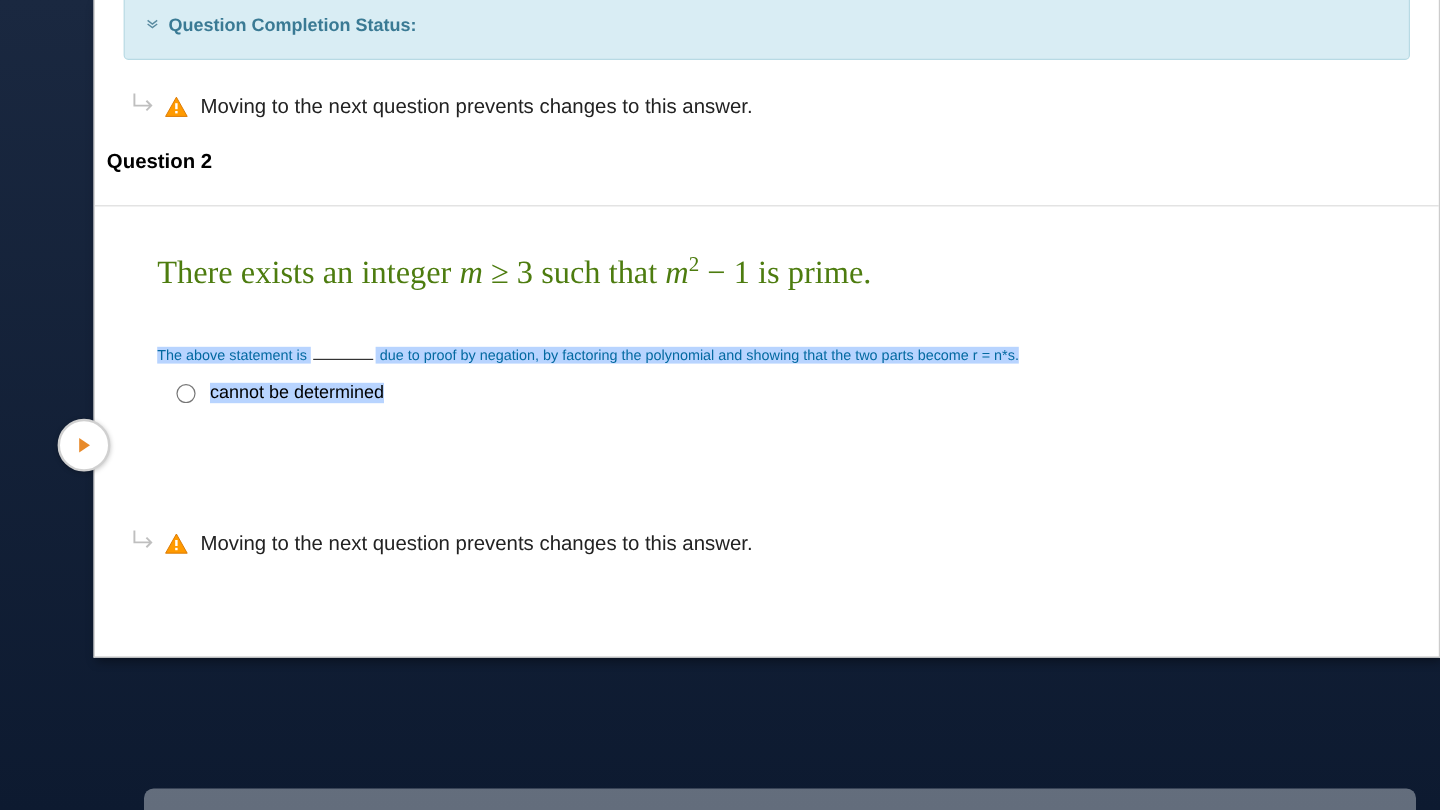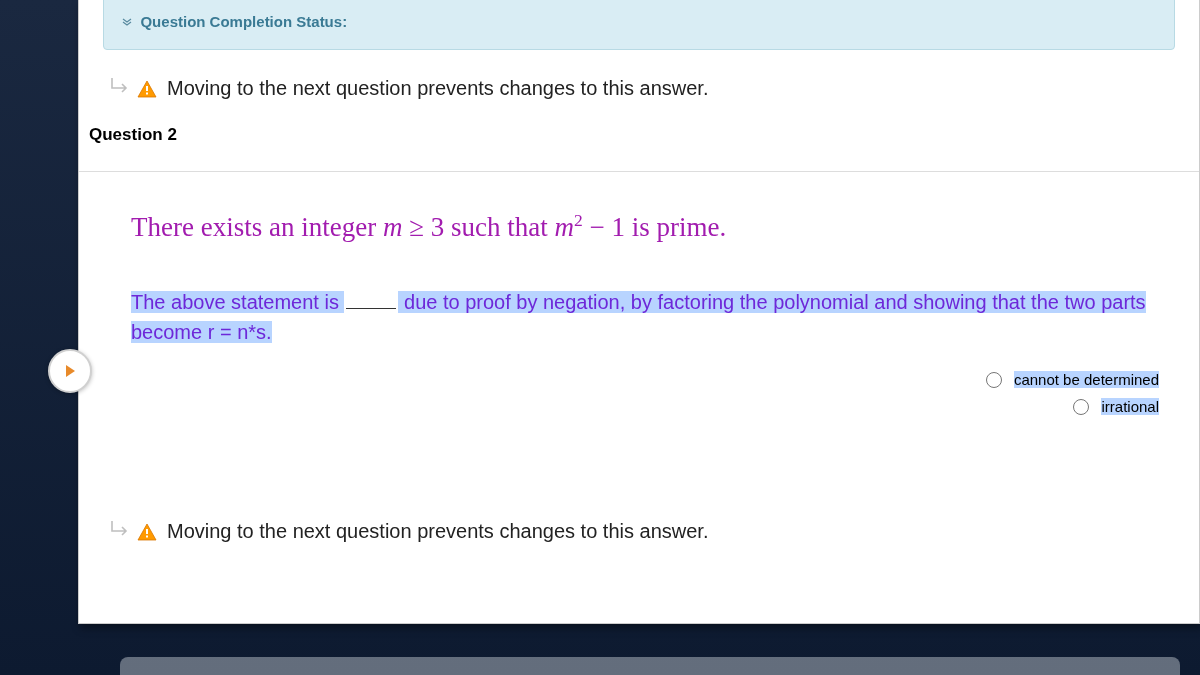--- a/index.html
+++ b/index.html
@@ -8,21 +8,21 @@
     background: linear-gradient(to bottom, #1a2840 0%, #0d1a30 100%);
     width: 1200px;
     height: 675px;
     overflow: hidden;
     position: relative;
   }
   .page-wrap {
     background: #fff;
     margin-left: 78px;
     margin-top: 0;
-    height: 624px;
+    height: 548px;
     border: 1px solid #ccc;
     border-top: none;
     box-shadow: 2px 4px 8px rgba(0,0,0,0.4);
     position: relative;
   }
   .status-bar {
     background: #d9edf4;
     border: 1px solid #b8dae4;
     border-radius: 4px;
     margin: 0 24px 0 24px;
@@ -39,21 +39,21 @@
   }
   .status-label {
     color: #3a7a94;
     font-weight: bold;
     font-size: 15px;
   }
   .warn-row {
     display: flex;
     align-items: center;
     padding: 22px 24px 18px 30px;
-    font-size: 20px;
+    font-size: 17px;
     color: #222;
   }
   .sub-arrow {
     color: #bbb;
     font-size: 18px;
     margin-right: 6px;
   }
   .warn-tri {
     width: 20px; height: 18px;
     margin-right: 10px;
@@ -67,49 +67,48 @@
     padding: 6px 10px 26px 10px;
     border-bottom: 1px solid #ddd;
     margin: 0 0 0 0;
   }
   .question-body {
     padding: 38px 40px 20px 52px;
   }
   .math-stmt {
     font-family: Georgia, 'Times New Roman', serif;
     font-size: 27px;
-    color: #a21caf;
+    color: #4d7c0f;
     margin-bottom: 44px;
   }
   .math-stmt .mi { font-style: italic; }
   .math-stmt sup { font-size: 0.65em; }
   .hl {
     background: #b8d4ff;
   }
   .prompt-line {
-    font-size: 20px;
-    color: #6d28d9;
-    margin-bottom: 24px;
+    font-size: 12px;
+    color: #0369a1;
+    margin-bottom: 14px;
     line-height: 1.5;
   }
   .blank {
     border-bottom: 1px solid #333;
     display: inline-block;
     width: 50px;
     margin: 0 2px;
   }
   .options {
     padding-left: 16px;
   }
   .opt {
     display: flex;
     align-items: center;
     margin: 10px 0;
     font-size: 15px;
-    justify-content: flex-end;
   }
   .opt input[type=radio] {
     width: 16px; height: 16px;
     margin-right: 12px;
     accent-color: #888;
   }
   .warn-row.bottom {
     margin-top: 52px;
     border-top: none;
   }
@@ -178,24 +177,20 @@
 
     <div class="prompt-line">
       <span class="hl">The above statement is </span><span class="blank"></span><span class="hl"> due to proof by negation, by factoring the polynomial and showing that the two parts become r = n*s. </span>
     </div>
 
     <div class="options">
       <label class="opt">
         <input type="radio" name="q2" style="">
         <span class="hl">cannot be determined</span>
       </label>
-      <label class="opt">
-        <input type="radio" name="q2" style="">
-        <span class="hl">irrational</span>
-      </label>
     </div>
 
   </div>
 
   <div class="warn-row bottom">
     <span class="sub-arrow">
       <svg width="22" height="20" viewBox="0 0 22 20">
           <path d="M3 2 L3 12 L16 12 M13 8 L17 12 L13 16" stroke="#bfbfbf" stroke-width="1.6" fill="none"></path>
         </svg>
     </span>

